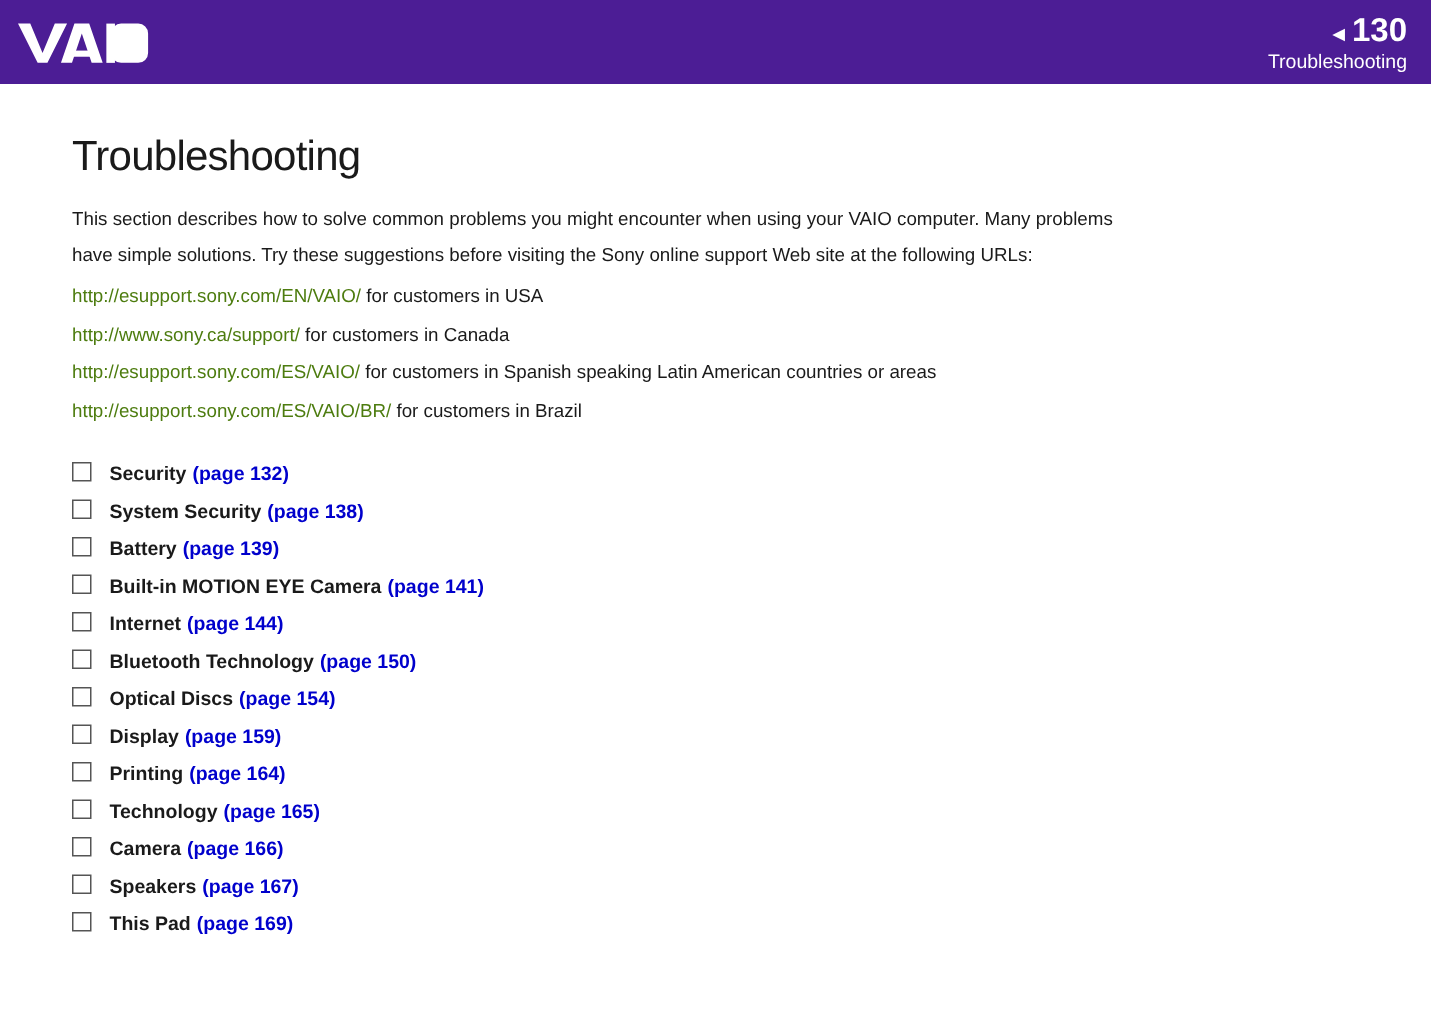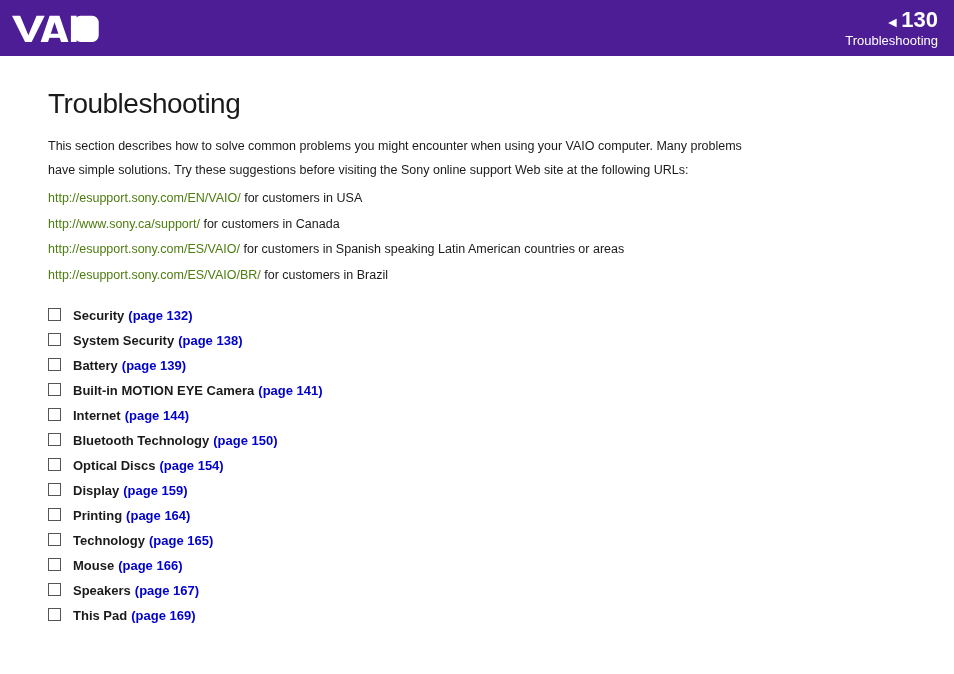--- a/index.html
+++ b/index.html
@@ -233,21 +233,21 @@
       <span class="item-label">Printing</span>
       <a class="item-link" href="#">(page 164)</a>
     </li>
     <li>
       <span class="checkbox-icon"></span>
       <span class="item-label">Technology</span>
       <a class="item-link" href="#">(page 165)</a>
     </li>
     <li>
       <span class="checkbox-icon"></span>
-      <span class="item-label">Mouse</span>
+      <span class="item-label">Camera</span>
       <a class="item-link" href="#">(page 166)</a>
     </li>
     <li>
       <span class="checkbox-icon"></span>
       <span class="item-label">Speakers</span>
       <a class="item-link" href="#">(page 167)</a>
     </li>
     <li>
       <span class="checkbox-icon"></span>
       <span class="item-label">This Pad</span>

